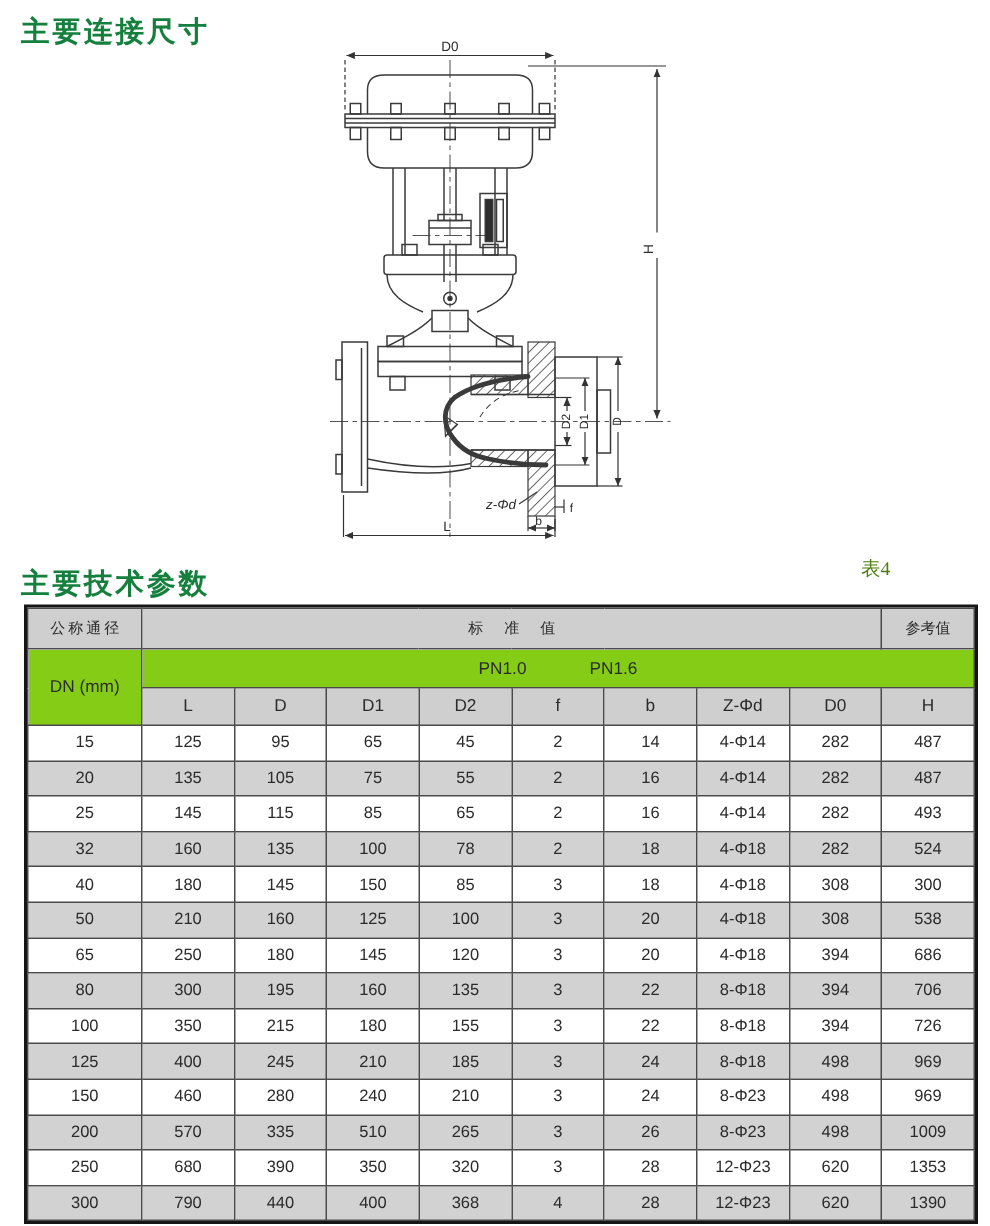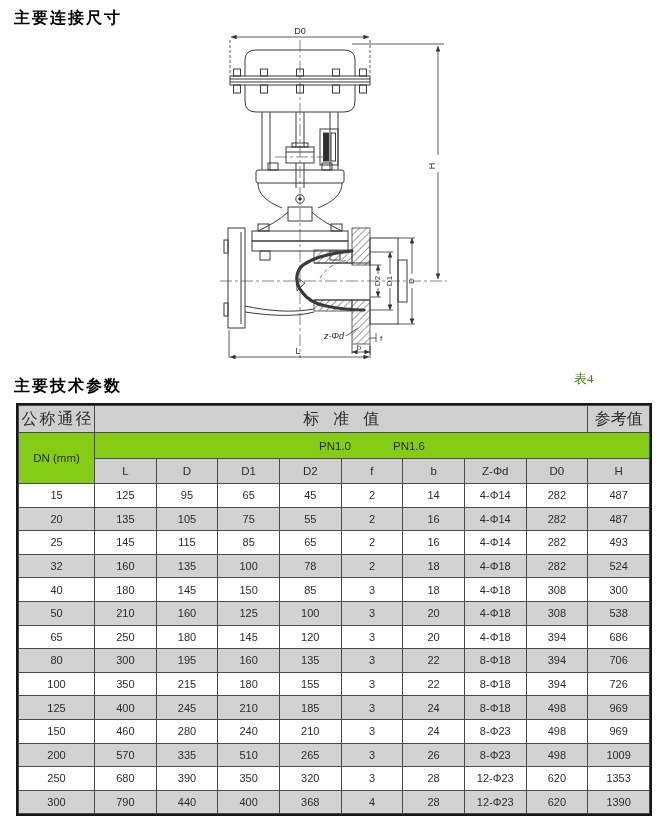--- a/index.html
+++ b/index.html
@@ -2,42 +2,42 @@
 <html><head>
 <meta charset="utf-8">
 <style>
   html,body{margin:0;padding:0;}
   body{
     width:660px;height:817px;background:#ffffff;position:relative;
     font-family:"Liberation Sans",sans-serif;color:#2b2b2b;overflow:hidden;
   }
   .abs{position:absolute;}
   .sec-title{
-    font-size:16px;font-weight:bold;color:#000000;letter-spacing:2px;
+    font-size:19px;font-weight:bold;color:#15803d;letter-spacing:2px;
   }
   #title1{left:14px;top:8px;}
   #title2{left:14px;top:376px;}
   #tableTag{
     left:574px;top:370px;font-family:"Liberation Serif",serif;
     font-size:13px;color:#4d7c0f;
   }
   #drawing{left:0;top:0;}
 
   
   #specTableWrap{
     left:16px;top:403px;width:632px;border:2px solid #161616;background:#fff;
   }
   table{border-collapse:collapse;width:100%;table-layout:fixed;}
   col.dncol{width:76px;}
   th,td{
     border:1px solid #4a4a4a;text-align:center;vertical-align:middle;
     font-size:11px;font-weight:normal;color:#2b2b2b;padding:0;
     overflow:hidden;white-space:nowrap;
   }
-  thead tr.r1 th{height:26px;background:#cfcfcf;font-size:16px;}
+  thead tr.r1 th{height:26px;background:#cfcfcf;font-size:10px;}
   thead tr.r2 td{height:25px;background:#84cc16;font-size:11.5px;}
   thead tr.r3 th{height:24px;background:#cfcfcf;font-size:11.5px;}
   td.dn-cell{background:#ffffff;font-size:11.5px;}
   .spread{letter-spacing:14px;margin-right:-14px;}
   .ns{letter-spacing:2px;margin-right:-2px;}
   .pn-gap{display:inline-block;width:42px;}
   tbody td{height:22.6px;}
   tbody tr:nth-child(even) td{background:#d2d2d2;}
 </style>
 </head>

